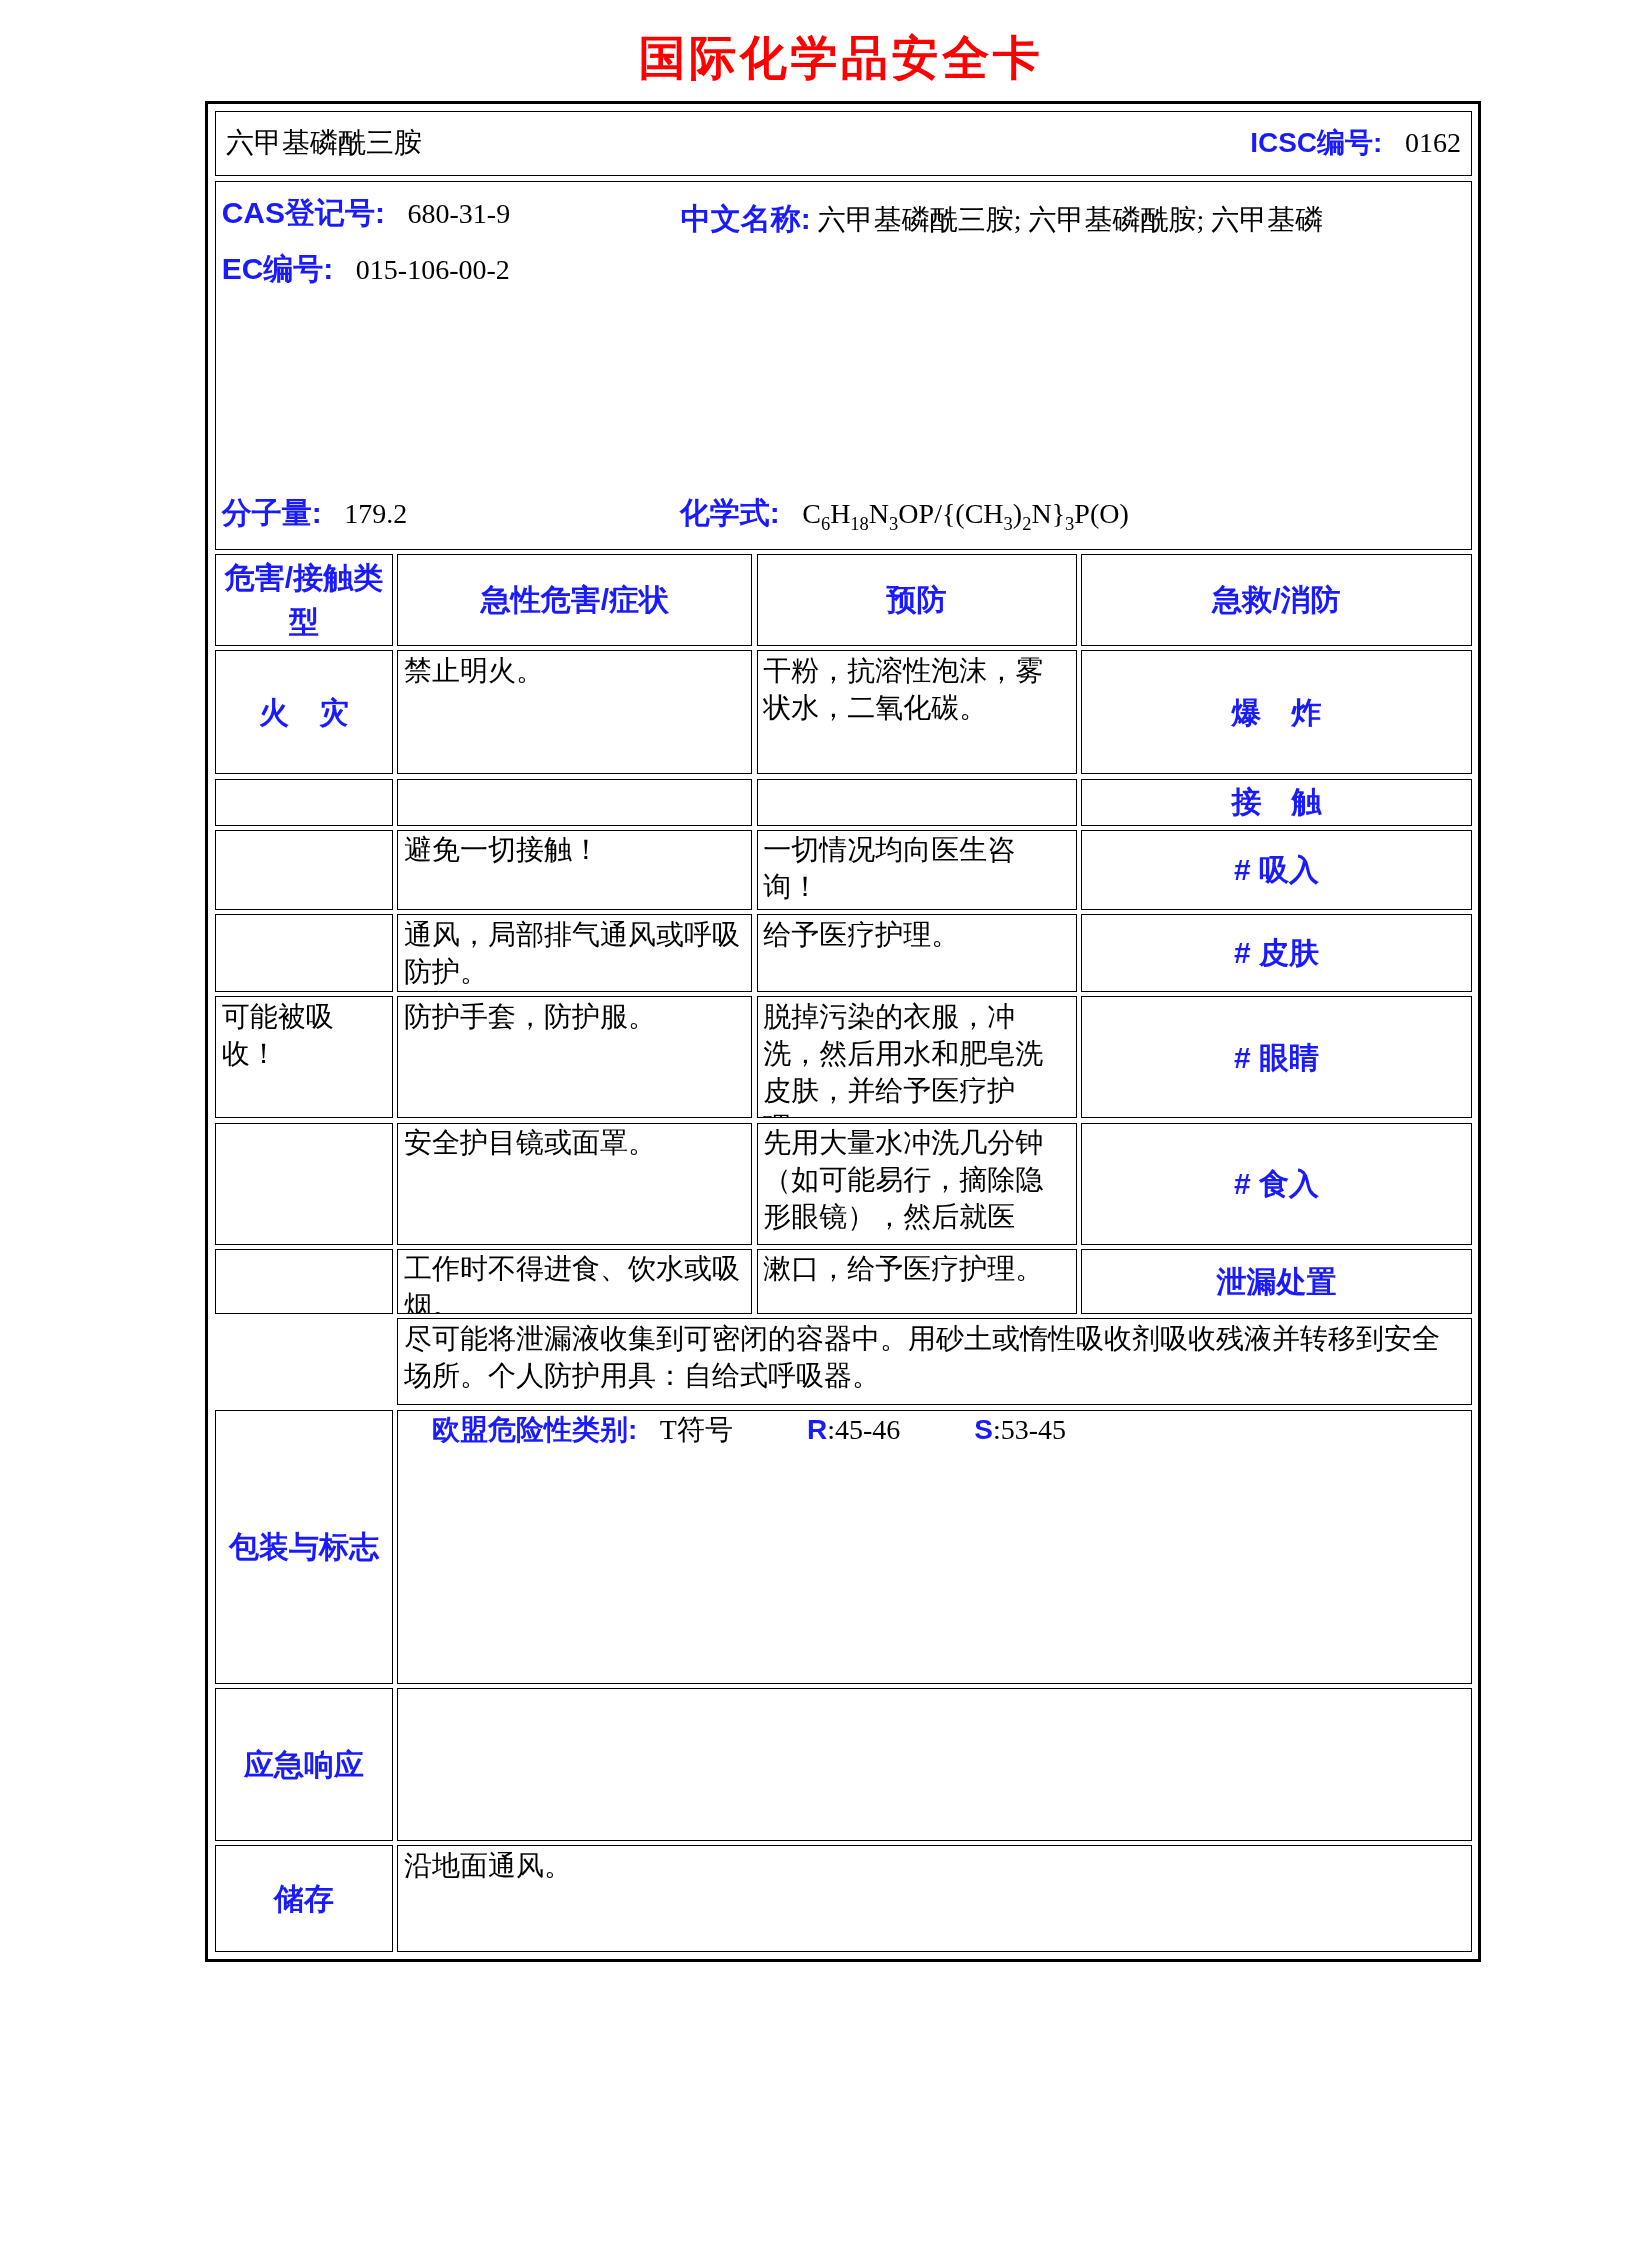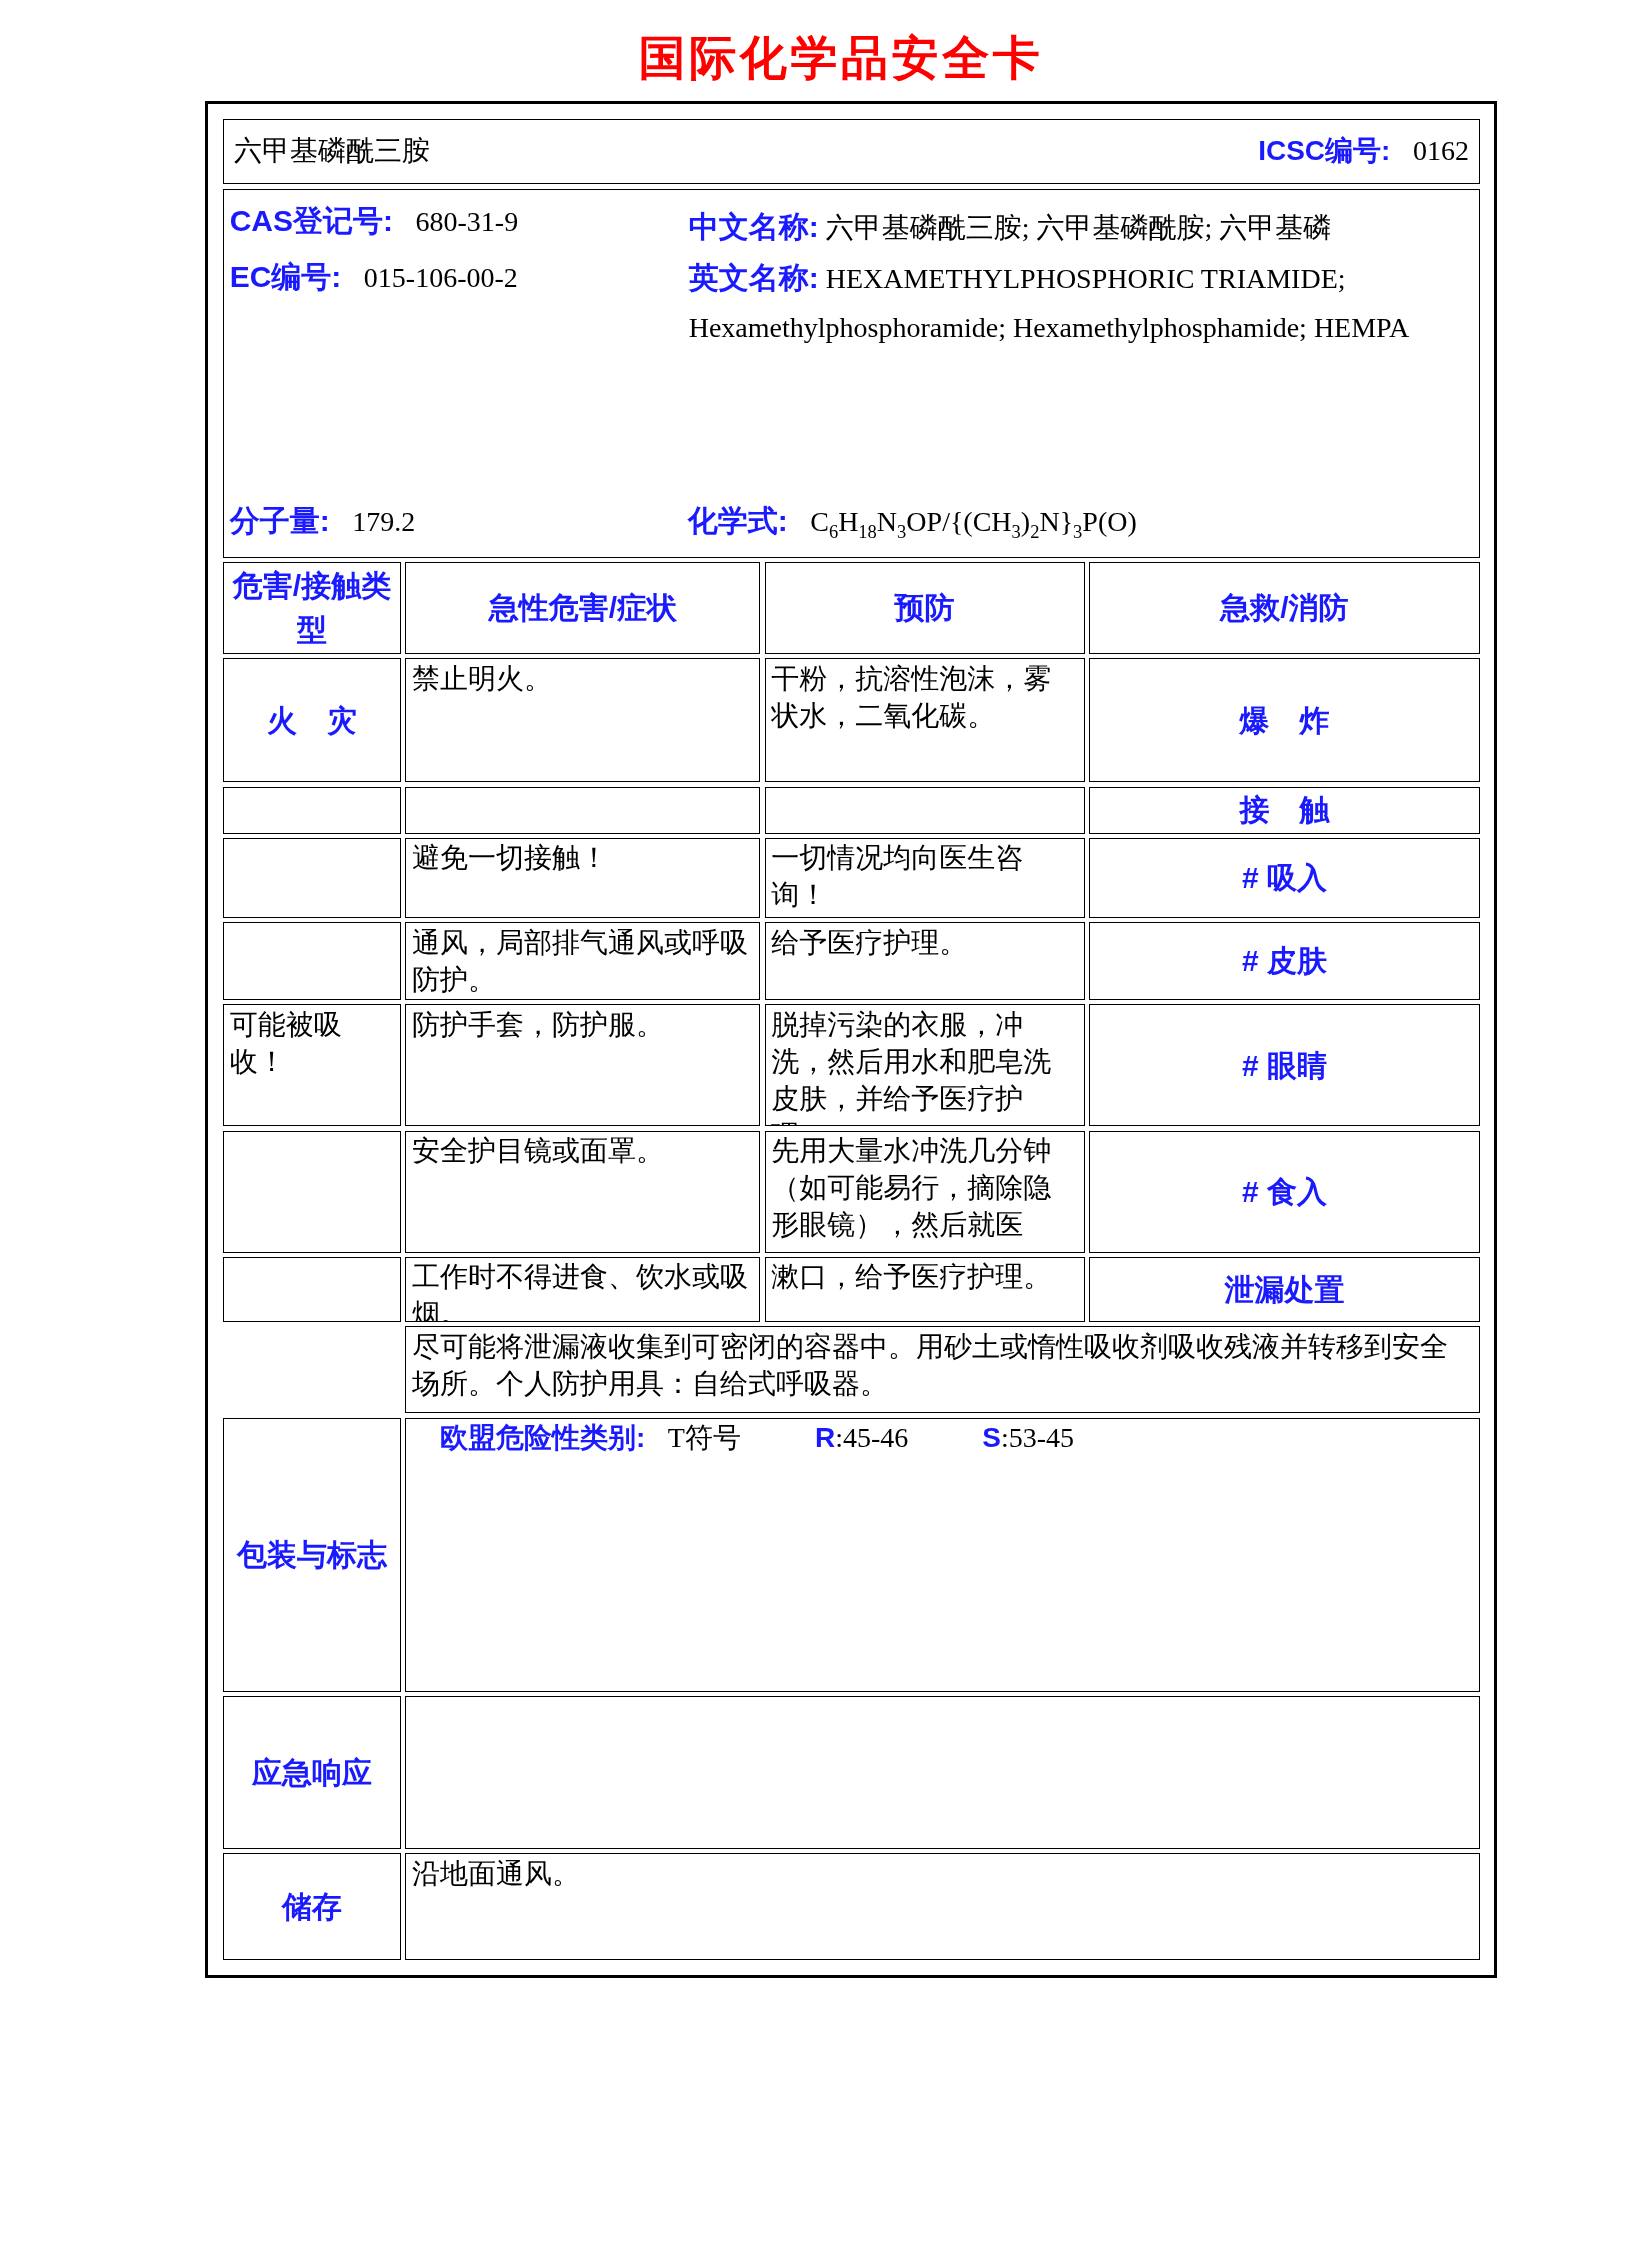--- a/index.html
+++ b/index.html
@@ -22,21 +22,21 @@
     color: #ff0000;
     font-size: 47px;
     font-weight: 900;
     letter-spacing: 3.6px;
     font-family: Liberation Sans, sans-serif;
   }
   .card {
     margin: 11.4px 0 0 205px;
     width: 1256px;
     border: 3.6px solid #000000;
-    padding: 15px;
+    padding: 7px;
     background: #ffffff;
     box-sizing: content-box;
   }
   .grid {
     display: grid;
     grid-template-columns: 178px 355px 320px 391px;
     grid-template-rows: 65px 369px 92px 124px 47px 80px 78px 122px 122px 65px 87px 274px 153px 107px;
     gap: 4.3px;
   }
   .cell {
@@ -124,24 +124,20 @@
             <span class="blue">EC编号:</span>
             <span class="smallgap"></span>
             <span>015-106-00-2</span>
           </div>
         </div>
         <div class="info-right">
           <p class="cn-block">
             <span class="blue namelabel">中文名称:</span>
             <span>六甲基磷酰三胺; 六甲基磷酰胺; 六甲基磷</span>
           </p>
-          <p class="en-block">
-            <span class="blue namelabel">英文名称:</span>
-            <span>HEXAMETHYLPHOSPHORIC TRIAMIDE; Hexamethylphosphoramide; Hexamethylphosphamide; HEMPA</span>
-          </p>
         </div>
       </div>
       <div class="info-bottom">
         <div class="mwwrap mwline">
           <span class="blue">分子量:</span>
           <span class="smallgap"></span>
           <span>179.2</span>
         </div>
         <div class="mwline">
           <span class="blue">化学式:</span>

